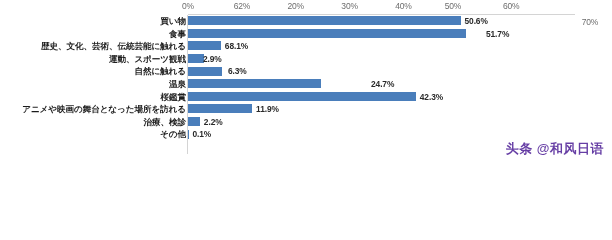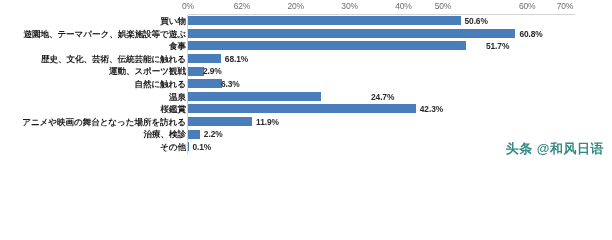--- a/index.html
+++ b/index.html
@@ -100,60 +100,53 @@
     width: 1px;
     background: #d4d4d4;
   }
 
   
   .watermark {
     position: absolute;
     right: 8px;
     bottom: 4px;
     font-size: 13px;
-    color: #0f766e;
+    color: #4c1d95;
     font-weight: bold;
     white-space: nowrap;
     letter-spacing: 0.5px;
     opacity: 0.85;
   }
 </style>
 </head>
 <body>
 
 <div id="chart-root">
 
   <div class="axis-ticks">
       <span class="tick-label" style="left: 188px;">0%</span>
       <span class="tick-label" style="left: 241.857px;">62%</span>
       <span class="tick-label" style="left: 295.714px;">20%</span>
       <span class="tick-label" style="left: 349.571px;">30%</span>
       <span class="tick-label" style="left: 403.429px;">40%</span>
-      <span class="tick-label" style="left: 443px;">50%</span>
-      <span class="tick-label" style="left: 511.143px; margin-left: 16px;">60%</span>
-      <span class="tick-label" style="left: 565px;">70%</span>
+      <span class="tick-label" style="left: 453px;">50%</span>
+      <span class="tick-label" style="left: 511.143px;">60%</span>
+      <span class="tick-label" style="left: 590px; margin-top: 16px;">70%</span>
     </div>
   <div class="axis-line" style="left: 188px; width: 387px;"></div>
   <div class="cat-axis" style="height: 138.6px;"></div>
   <div class="rows">
       <div class="row">
         <div class="cat-label">買い物</div>
         <div class="bar-area">
           <div class="bar" style="width: 272.517px; background: rgb(74, 126, 187);"></div>
           <span class="bar-value" style="left: 276.517px;">50.6%</span>
         </div>
       </div>
       <div class="row">
-        <div class="cat-label">遊園地、テーマパーク、娯楽施設等で遊ぶ</div>
-        <div class="bar-area">
-          <div class="bar" style="width: 327.451px; background: rgb(74, 126, 187);"></div>
-          <span class="bar-value" style="left: 331.451px;">60.8%</span>
-        </div>
-      </div>
-      <div class="row">
         <div class="cat-label">食事</div>
         <div class="bar-area">
           <div class="bar" style="width: 278.441px; background: rgb(74, 126, 187);"></div>
           <span class="bar-value" style="left: 298px;">51.7%</span>
         </div>
       </div>
       <div class="row">
         <div class="cat-label">歴史、文化、芸術、伝統芸能に触れる</div>
         <div class="bar-area">
           <div class="bar" style="width: 32.8529px; background: rgb(74, 126, 187);"></div>
@@ -164,21 +157,21 @@
         <div class="cat-label">運動、スポーツ観戦</div>
         <div class="bar-area">
           <div class="bar" style="width: 15.6186px; background: rgb(74, 126, 187);"></div>
           <span class="bar-value" style="left: 15px;">2.9%</span>
         </div>
       </div>
       <div class="row">
         <div class="cat-label">自然に触れる</div>
         <div class="bar-area">
           <div class="bar" style="width: 33.93px; background: rgb(74, 126, 187);"></div>
-          <span class="bar-value" style="left: 33px; text-align: center;">6.3%</span>
+          <span class="bar-value" style="left: 40px; text-align: center;">6.3%</span>
         </div>
       </div>
       <div class="row">
         <div class="cat-label">温泉</div>
         <div class="bar-area">
           <div class="bar" style="width: 133.027px; background: rgb(74, 126, 187);"></div>
           <span class="bar-value" style="left: 137.027px; margin-left: 46px;">24.7%</span>
         </div>
       </div>
       <div class="row">

